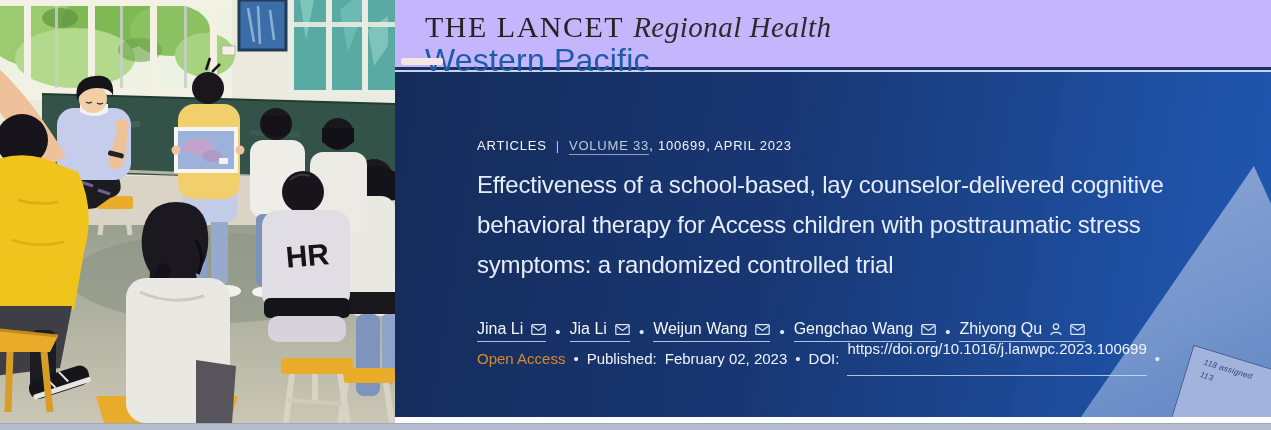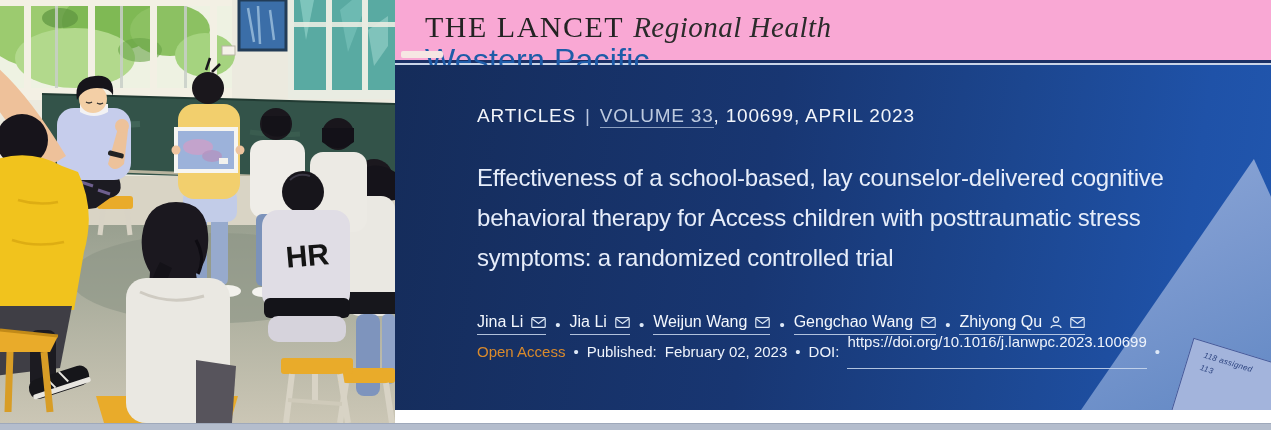--- a/index.html
+++ b/index.html
@@ -7,34 +7,34 @@
   .screen { position: relative; width: 1271px; height: 430px; overflow: hidden; display: flex; background:#fff; }
 
   
   .illu { position: relative; width: 395px; height: 423px; flex: 0 0 395px; overflow: hidden; background:#eceadf; }
   .illu svg { display:block; }
 
   
   .right { position: relative; width: 876px; flex: 1 1 auto; display: flex; flex-direction: column; }
 
   
-  .jheader { position: relative; height: 60px; background: #f9a8d4; padding: 11px 0 0 30px; }
+  .jheader { position: relative; height: 67px; background: #c4b5fd; padding: 11px 0 0 30px; }
   .brandline { white-space: nowrap; line-height: 1.05; }
   .lancet { font-family: "Liberation Serif", serif; font-size: 30px; letter-spacing: 1.5px; color: #232323; }
   .regional { font-family: "Liberation Serif", serif; font-style: italic; font-size: 29px; color: #2b2b2b; margin-left: 9px; letter-spacing: .5px;}
   .region { font-size: 32px; color: #1e5ca8; margin-top: -1px; letter-spacing: .2px; }
   .smudge { position:absolute; left: 6px; bottom: 2px; width: 42px; height: 7px; background:#f6e6e3; border-radius:2px; }
   .rule-navy { height: 3px; background: #1b3166; }
   .rule-light { height: 2px; background: #c9d4e8; }
 
   
   .panel { position: relative; height: 345px; overflow: hidden; color: #eef3fb;
            background: linear-gradient(99deg, #152c5a 0%, #183672 42%, #1c468f 68%, #1f52a8 88%, #2157af 100%); }
 
-  .meta-line { position: absolute; top: 40px; left: 82px; font-size: 19px; letter-spacing: .8px; color: #f2f5fa; white-space: nowrap; text-align: right; }
+  .meta-line { position: absolute; top: 66px; left: 82px; font-size: 13px; letter-spacing: .8px; color: #f2f5fa; white-space: nowrap; text-align: right; }
   .meta-line .sep { color: #b9c7e0; margin: 0 9px; }
   .vol-link { color: #bdcadf; text-decoration: none; border-bottom: 1px solid rgba(190,205,230,.7); padding-bottom: 1px; cursor: pointer; }
 
   .title { position: absolute; top: 93px; left: 82px; font-weight: 400; font-size: 24px; line-height: 40px; letter-spacing: -0.2px; color: #e6edfa; }
   .title span { display: block; white-space: nowrap; }
 
   .authors { position: absolute; top: 220px; left: 82px; display: flex; align-items: center; gap: 9px; font-size: 16px; white-space: nowrap; margin-top: 28px; }
   .author { display: inline-flex; align-items: center; gap: 8px; border-bottom: 1px solid rgba(205,219,240,.85); padding-bottom: 3px; cursor: pointer; }
   .author a { color: #f3f7fd; text-decoration: none; }
   .aicon { display: inline-flex; color: #dde8f7; }

